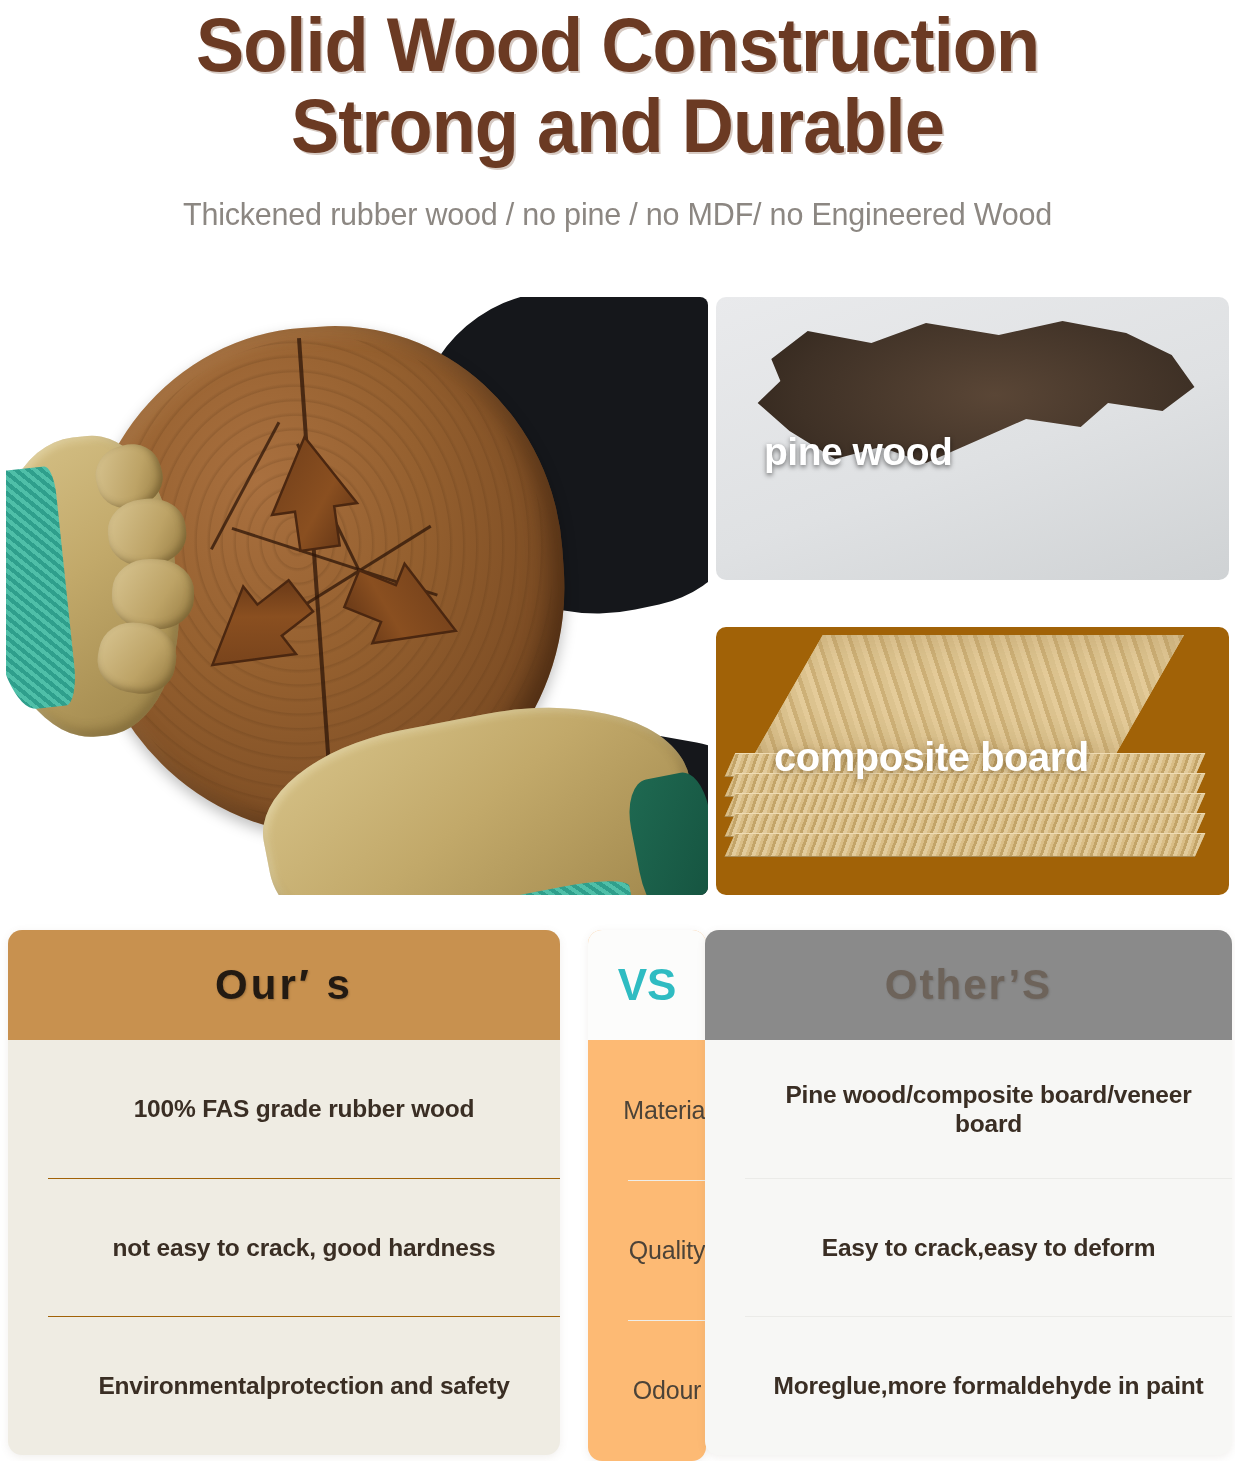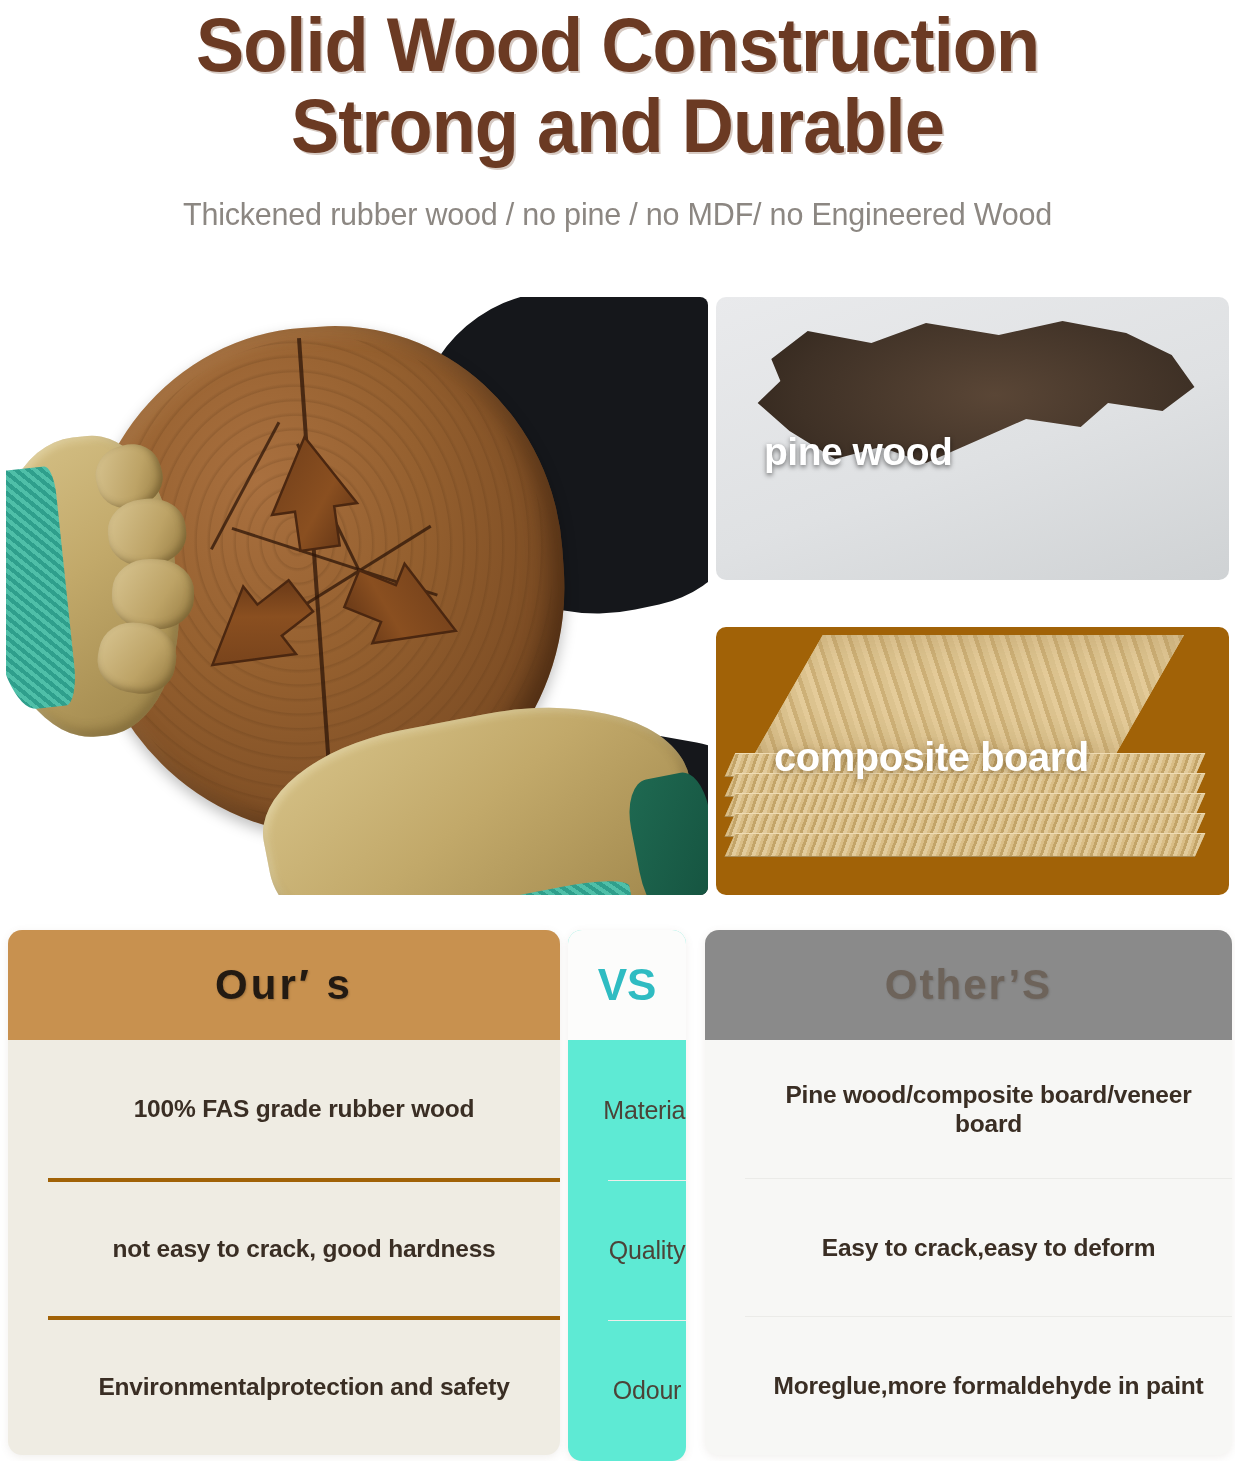--- a/index.html
+++ b/index.html
@@ -254,21 +254,21 @@
     width: 1018px; height: 531px;
   }
   .col {
     position: absolute;
     top: 0;
     border-radius: 14px;
     overflow: hidden;
     box-shadow: 0 2px 8px rgba(120,100,80,0.10);
   }
   .col-ours   { left: 8px;   width: 552px;  height: 525px; background: #efece3; }
-  .col-mid    { left: 568px; width: 118px;  height: 531px; background: #5eead4; }
+  .col-mid    { left: 588px; width: 118px;  height: 531px; background: #fdba74; }
   .col-others { left: 705px; width: 527px;  height: 525px; background: #f7f7f5; }
 
   .col-head {
     height: 110px;
     display: flex;
     align-items: center;
     justify-content: center;
   }
   .head-ours   { background: #c8914f; }
   .head-others { background: #8a8a8a; }
@@ -297,21 +297,21 @@
 
   .rows { position: relative; padding-left: 40px; }
   .row {
     height: 138px;
     display: flex;
     align-items: center;
     justify-content: center;
     padding: 0 14px;
     text-align: center;
   }
-  .row + .row { border-top: 4px solid #a16207; }
+  .row + .row { border-top: 1px solid #a16207; }
   .col-others .row + .row { border-top: 1px solid #ebebe8; }
   .col-mid .row + .row { border-top: 1px solid #eeeeea; }
 
   .cell-text {
     color: #3a2e24;
     font-size: 24.5px;
     font-weight: bold;
     letter-spacing: -0.2px;
     line-height: 1.2;
   }

